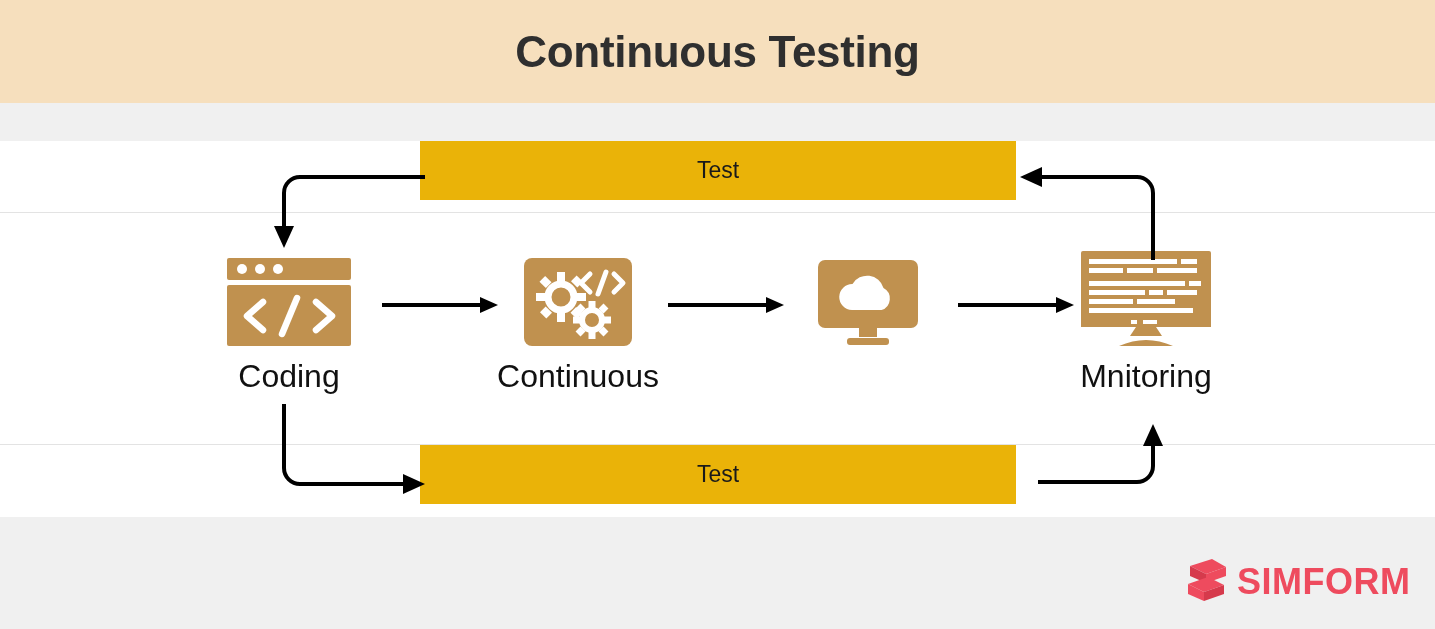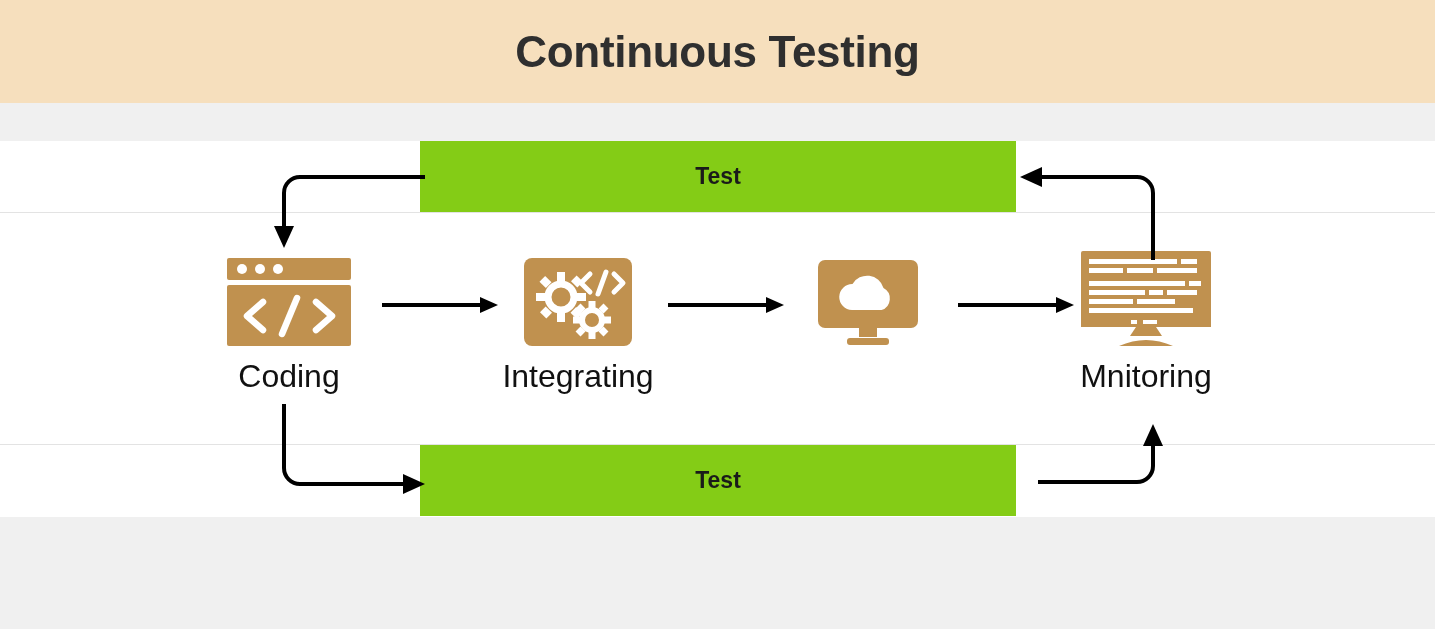--- a/index.html
+++ b/index.html
@@ -67,28 +67,27 @@
     background: #e3e3e3;
   }
   .divider.d1 { top: 212px; }
   .divider.d2 { top: 444px; }
 
   
   .test-bar {
     position: absolute;
     left: 420px;
     width: 596px;
-    height: 71px;
-    background: #84cc16;
+    height: 59px;
+    background: #eab308;
     display: flex;
     align-items: center;
     justify-content: center;
     font-size: 23px;
     color: #1a1a1a;
-    font-weight: bold;
   }
   .test-bar.top    { top: 141px; }
   .test-bar.bottom { top: 445px; }
 
   
   .stage {
     position: absolute;
     width: 200px;
     text-align: center;
   }
@@ -215,21 +214,21 @@
           <rect x="53" y="70" width="7" height="7" transform="rotate(45 56.5 73.5)"></rect>
         </g>
 
         <g stroke="#ffffff" stroke-width="5" fill="none" stroke-linecap="round" stroke-linejoin="round">
           <polyline points="66,16 57,25 66,34"></polyline>
           <line x1="82" y1="14" x2="74" y2="36"></line>
           <polyline points="90,16 99,25 90,34"></polyline>
         </g>
       </svg>
     </div>
-    <div class="stage-label">Integrating</div>
+    <div class="stage-label">Continuous</div>
   </div>
 
   <div class="stage" id="stage-deploying">
     <div class="icon-wrap">
       <svg width="100" height="88" viewBox="0 0 100 88">
         <rect x="0" y="2" width="100" height="68" rx="7" fill="#c0914f"></rect>
         <path d="M34 52 a13 13 0 0 1 0.5 -26 a17 17 0 0 1 31 4 a12 12 0 0 1 -2 22 z" fill="#ffffff"></path>
         <rect x="41" y="70" width="18" height="9" fill="#c0914f"></rect>
         <rect x="29" y="80" width="42" height="7" rx="3" fill="#c0914f"></rect>
       </svg>
@@ -307,14 +306,27 @@
     </svg>
   </div>
 
   <div class="loop" id="loop-bottom-right">
     <svg width="155" height="90" viewBox="0 0 155 90">
       <path d="M22 62 H121 a16 16 0 0 0 16 -16 V22" stroke="#000000" stroke-width="4" fill="none" stroke-linecap="butt"></path>
       <path d="M127 26 L137 4 L147 26 z" fill="#000000"></path>
     </svg>
   </div>
 
+  <div class="logo">
+    <span>
+      <svg width="42" height="46" viewBox="0 0 42 46">
+        <path d="M4 9 L26 2 L40 10 L20 17 z" fill="#ee4b5e"></path>
+        <path d="M4 9 L20 17 L20 26 L4 19 z" fill="#d63a4c"></path>
+        <path d="M40 10 L20 17 L20 26 L40 19 z" fill="#ee4b5e"></path>
+        <path d="M2 27 L22 20 L38 28 L18 35 z" fill="#ee4b5e"></path>
+        <path d="M2 27 L18 35 L18 44 L2 37 z" fill="#ee4b5e"></path>
+        <path d="M38 28 L18 35 L18 44 L38 37 z" fill="#d63a4c"></path>
+      </svg>
+    </span>
+    <span class="logo-word">SIMFORM</span>
+  </div>
 
 </div>
 
 </body></html>

